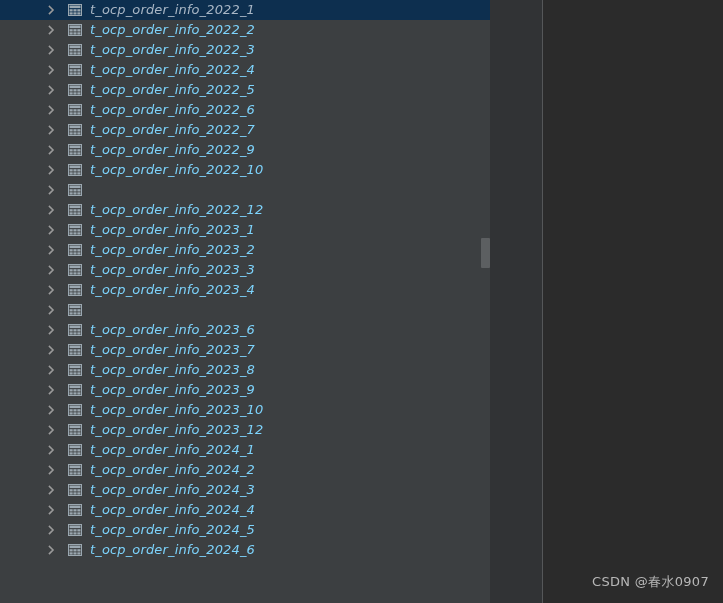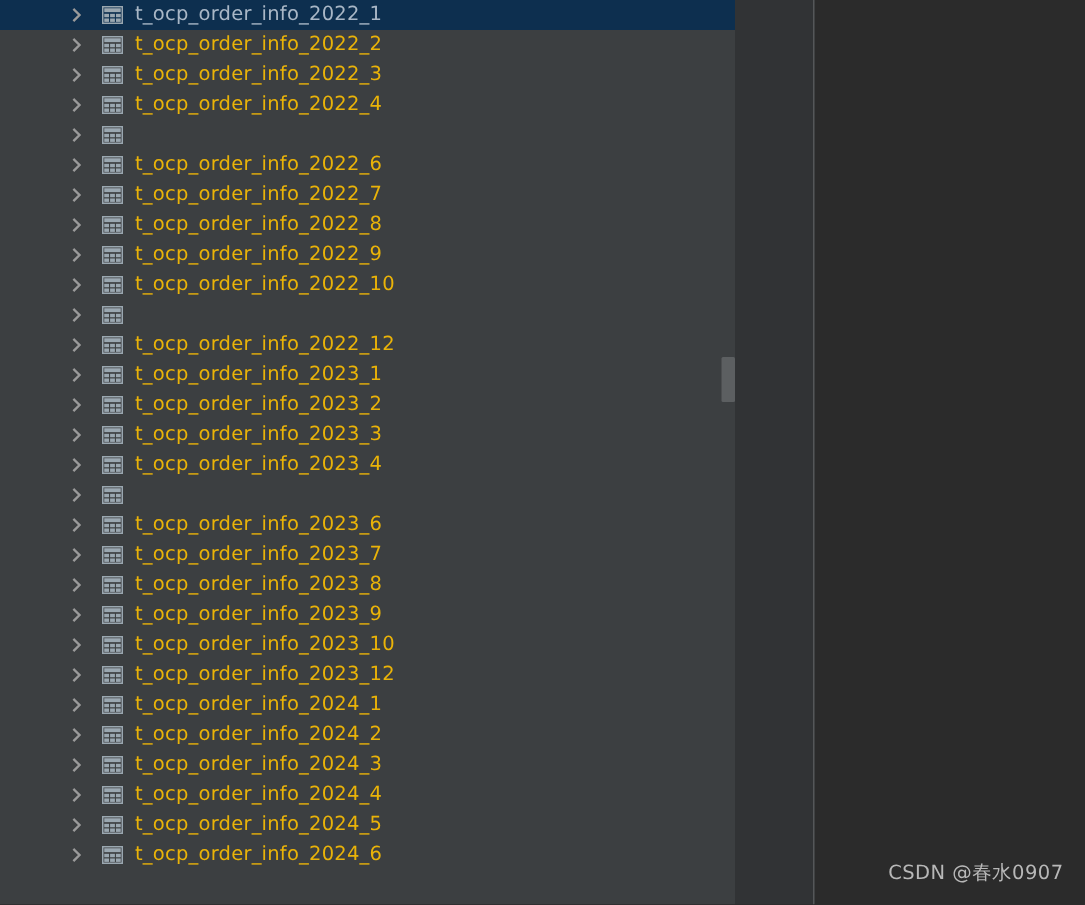--- a/index.html
+++ b/index.html
@@ -66,20 +66,21 @@
     width: 490px;
   }
 
   .tree-row {
     position: relative;
     height: 20px;
     display: flex;
     align-items: flex-end;
     background: #3c3f41;
     white-space: nowrap;
+    font-style: italic;
   }
   .tree-row.selected {
     background: #0d2f4f;
   }
 
   .indent {
     display: inline-block;
     width: 44px;
     height: 20px;
     flex: 0 0 44px;
@@ -99,21 +100,21 @@
     height: 20px;
     margin-left: 7px;
     position: relative;
   }
   .tbl-icon svg { display: block; margin-top: 3px; }
 
   .row-label {
     margin-left: 7px;
     font-family: "DejaVu Sans", sans-serif;
     font-size: 13px;
-    color: #eab308;
+    color: #7dd3fc;
     letter-spacing: 0.15px;
     line-height: 20px;
   }
   .tree-row.selected .row-label { color: #a9b7c6; }
 
   
   .scroll-track {
     position: absolute;
     right: 0;
     top: 0;
@@ -252,20 +253,21 @@
               <rect x="1.5" y="1.5" width="13" height="11" fill="none" stroke="#9aa7b0" stroke-width="1"></rect>
               <rect x="2.5" y="2.5" width="11" height="2.6" fill="#9aa7b0"></rect>
               <rect x="2.5" y="6.2" width="3.2" height="2.3" fill="#9aa7b0"></rect>
               <rect x="6.4" y="6.2" width="3.2" height="2.3" fill="#9aa7b0"></rect>
               <rect x="10.3" y="6.2" width="3.2" height="2.3" fill="#9aa7b0"></rect>
               <rect x="2.5" y="9.3" width="3.2" height="2.3" fill="#9aa7b0"></rect>
               <rect x="6.4" y="9.3" width="3.2" height="2.3" fill="#9aa7b0"></rect>
               <rect x="10.3" y="9.3" width="3.2" height="2.3" fill="#9aa7b0"></rect>
             </svg>
           </span>
+          <span class="row-label">t_ocp_order_info_2022_5</span>
         </div>
         <div class="tree-row">
           <span class="indent"></span>
           <span class="chevron">
             <svg width="16" height="10" viewBox="0 0 16 10">
               <path d="M5.5 1.5 L9 5 L5.5 8.5" fill="none" stroke="#9a9a9a" stroke-width="1.6" stroke-linecap="square"></path>
             </svg>
           </span>
           <span class="tbl-icon">
             <svg width="16" height="14" viewBox="0 0 16 14">
@@ -294,41 +296,20 @@
               <rect x="2.5" y="2.5" width="11" height="2.6" fill="#9aa7b0"></rect>
               <rect x="2.5" y="6.2" width="3.2" height="2.3" fill="#9aa7b0"></rect>
               <rect x="6.4" y="6.2" width="3.2" height="2.3" fill="#9aa7b0"></rect>
               <rect x="10.3" y="6.2" width="3.2" height="2.3" fill="#9aa7b0"></rect>
               <rect x="2.5" y="9.3" width="3.2" height="2.3" fill="#9aa7b0"></rect>
               <rect x="6.4" y="9.3" width="3.2" height="2.3" fill="#9aa7b0"></rect>
               <rect x="10.3" y="9.3" width="3.2" height="2.3" fill="#9aa7b0"></rect>
             </svg>
           </span>
           <span class="row-label">t_ocp_order_info_2022_7</span>
-        </div>
-        <div class="tree-row">
-          <span class="indent"></span>
-          <span class="chevron">
-            <svg width="16" height="10" viewBox="0 0 16 10">
-              <path d="M5.5 1.5 L9 5 L5.5 8.5" fill="none" stroke="#9a9a9a" stroke-width="1.6" stroke-linecap="square"></path>
-            </svg>
-          </span>
-          <span class="tbl-icon">
-            <svg width="16" height="14" viewBox="0 0 16 14">
-              <rect x="1.5" y="1.5" width="13" height="11" fill="none" stroke="#9aa7b0" stroke-width="1"></rect>
-              <rect x="2.5" y="2.5" width="11" height="2.6" fill="#9aa7b0"></rect>
-              <rect x="2.5" y="6.2" width="3.2" height="2.3" fill="#9aa7b0"></rect>
-              <rect x="6.4" y="6.2" width="3.2" height="2.3" fill="#9aa7b0"></rect>
-              <rect x="10.3" y="6.2" width="3.2" height="2.3" fill="#9aa7b0"></rect>
-              <rect x="2.5" y="9.3" width="3.2" height="2.3" fill="#9aa7b0"></rect>
-              <rect x="6.4" y="9.3" width="3.2" height="2.3" fill="#9aa7b0"></rect>
-              <rect x="10.3" y="9.3" width="3.2" height="2.3" fill="#9aa7b0"></rect>
-            </svg>
-          </span>
-          <span class="row-label">t_ocp_order_info_2022_8</span>
         </div>
         <div class="tree-row">
           <span class="indent"></span>
           <span class="chevron">
             <svg width="16" height="10" viewBox="0 0 16 10">
               <path d="M5.5 1.5 L9 5 L5.5 8.5" fill="none" stroke="#9a9a9a" stroke-width="1.6" stroke-linecap="square"></path>
             </svg>
           </span>
           <span class="tbl-icon">
             <svg width="16" height="14" viewBox="0 0 16 14">

